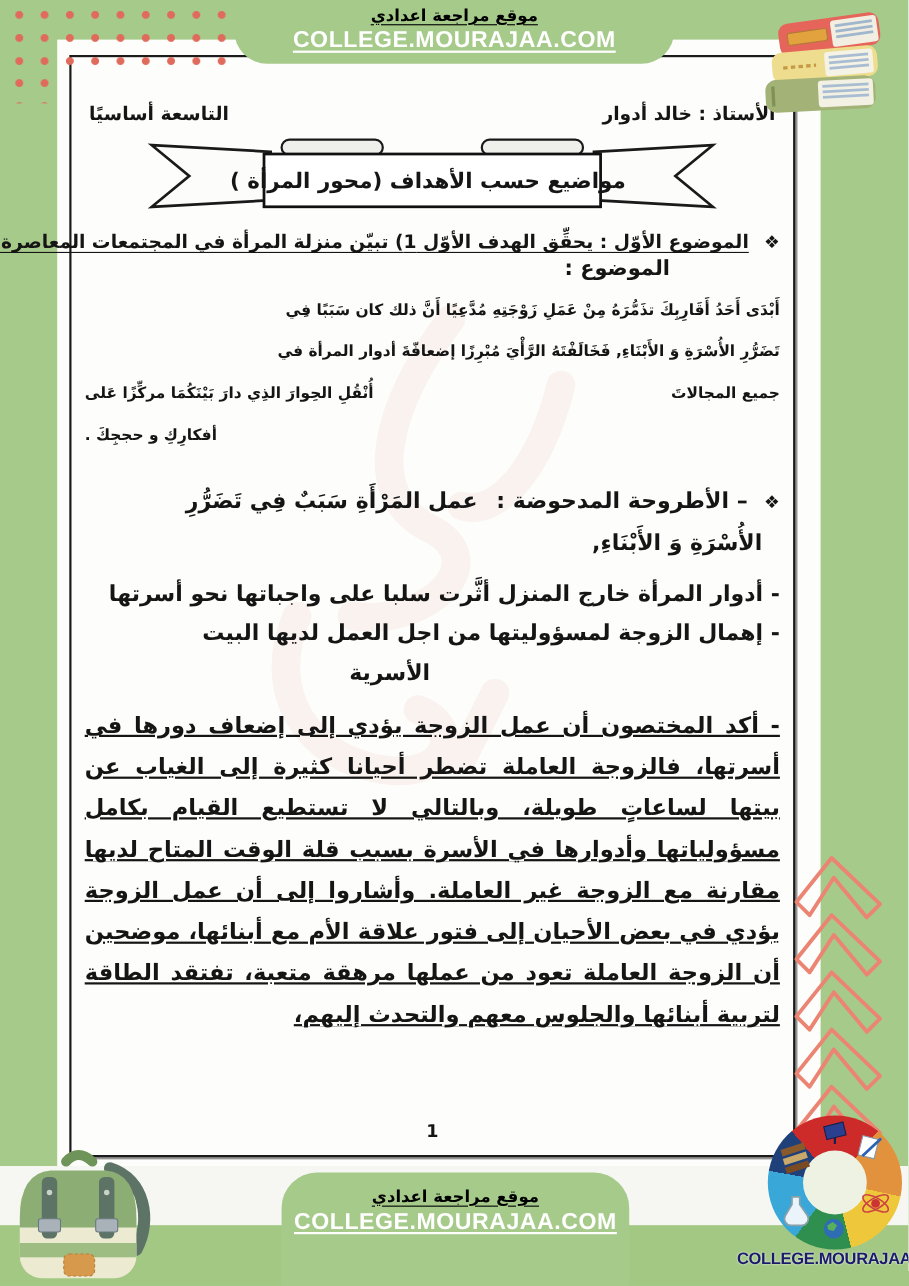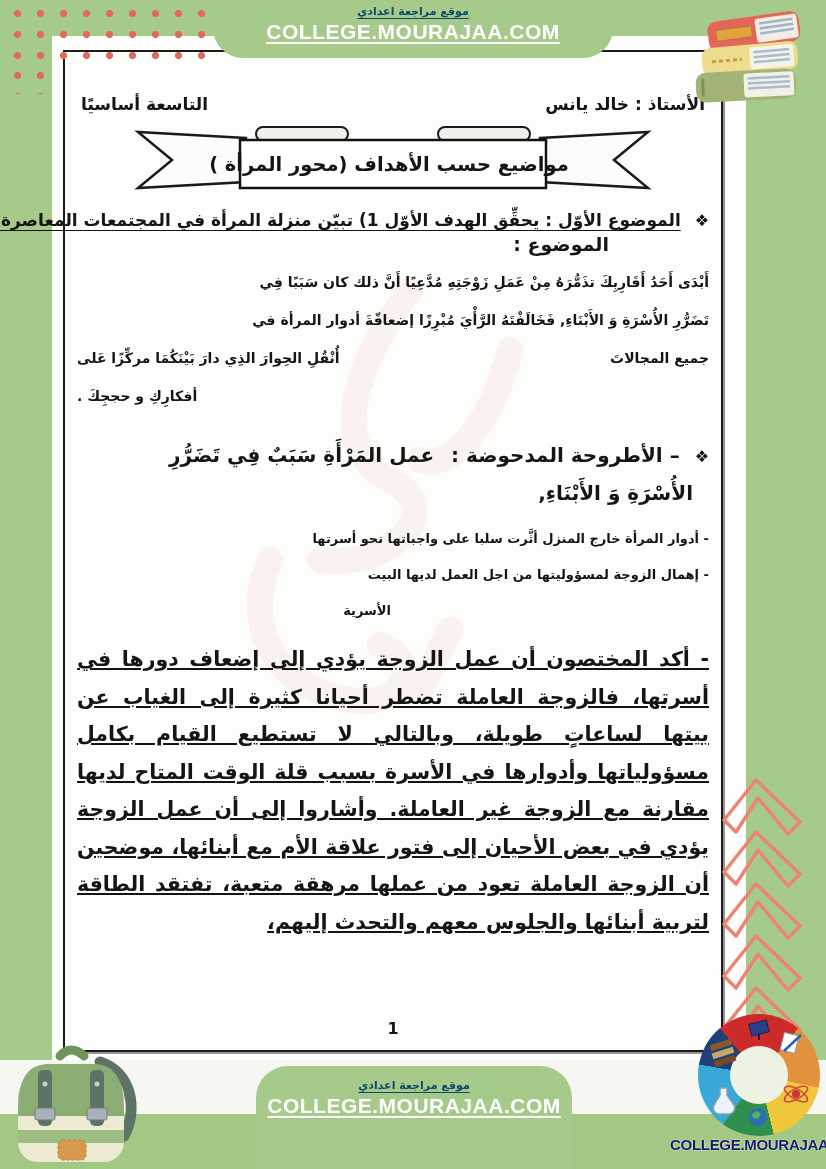--- a/index.html
+++ b/index.html
@@ -19,21 +19,21 @@
     background-image:radial-gradient(circle,#e06a5b 3.2px, rgba(0,0,0,0) 3.9px);
     background-size:23px 21px; background-position:6px 3px; }
   .dots.d1 { left:0; top:0;  width:214px; height:62px; }
   .dots.d2 { left:0; top:62px; width:58px; height:32px; }
 
   
   .header-pill { position:absolute; left:213px; top:0; width:400px; height:58px;
     background:#a6ca8a; border-radius:0 0 30px 30px; text-align:center; z-index:8; padding-top:5px; }
   .footer-pill { position:absolute; left:256px; top:1066px; width:316px; height:103px;
     background:#a6ca8a; border-radius:32px 32px 0 0; text-align:center; z-index:8; padding-top:13px; }
-  .site-ar { color:#0c4a6e; font-weight:bold; font-size:11px; text-decoration:underline;
+  .site-ar { color:#000000; font-weight:bold; font-size:15px; text-decoration:underline;
              text-underline-offset:3px; display:block; }
   .site-en { color:#ffffff; font-weight:bold; font-size:21px; letter-spacing:.5px;
              font-family:"Liberation Sans", sans-serif; text-decoration:underline;
              text-underline-offset:3px; display:block; margin-top:2px; }
 
   
   .frame { position:absolute; left:63px; top:50px; width:660px; height:1002px;
     border:2.5px solid #1b1b1b; box-shadow:3px 3px 0 -1px rgba(25,25,25,.45);
     z-index:4; direction:rtl; padding:0 12px; color:#151515; }
 
@@ -55,21 +55,21 @@
 
   .p1 { font-size:14px; font-weight:bold; line-height:38px; margin-top:8px; }
   .p1 .ln { white-space:nowrap; }
   .p1 .ln3 { display:flex; justify-content:space-between; }
   .p1 .ln4 { text-align:left; }
 
   .thesis { margin-top:22px; font-size:20px; font-weight:bold; line-height:36px; }
   .thesis .t1 .lbl { margin-left:10px; }
   .thesis .t2 { margin-right:16px; }
 
-  .args { font-size:13px; font-weight:bold; line-height:36px; margin-top:10px; }
+  .args { font-size:20px; font-weight:bold; line-height:36px; margin-top:10px; }
   .arg { white-space:nowrap; }
   .arg-cont { margin-right:318px; }
 
   .expert { font-size:20.5px; font-weight:bold; line-height:37.5px; margin-top:12px;
     text-align:justify; text-align-last:right;text-decoration:underline; }
 
   .page-num { position:absolute; bottom:12px; left:0; right:0; text-align:center;
     font-size:16px; font-weight:bold; }
 
   
@@ -111,21 +111,21 @@
       <path d="M320 60 C 260 140, 240 220, 300 250 C 360 280, 300 340, 230 330"></path>
       <path d="M420 120 C 400 200, 360 240, 330 230"></path>
       <path d="M180 330 C 150 400, 190 460, 260 470 C 320 478, 330 430, 290 415"></path>
       <path d="M360 400 l-30 60"></path>
     </g>
   </svg>
 
   <div class="frame">
 
     <div class="doc-head">
-      <span>الأستاذ : خالد يانس</span>
+      <span>الأستاذ : خالد أدوار</span>
       <span>التاسعة أساسيًا</span>
     </div>
 
     <div class="ribbon">
       <svg width="530" height="70" viewBox="0 0 530 70">
         <polygon points="118,14 10,8 44,36 10,64 118,58" fill="#fcfcfa" stroke="#1a1a1a" stroke-width="2.5"></polygon>
         <polygon points="412,14 520,8 486,36 520,64 412,58" fill="#fcfcfa" stroke="#1a1a1a" stroke-width="2.5"></polygon>
         <rect x="128" y="3" width="92" height="14" rx="7" fill="#efefeb" stroke="#1a1a1a" stroke-width="2"></rect>
         <rect x="310" y="3" width="92" height="14" rx="7" fill="#efefeb" stroke="#1a1a1a" stroke-width="2"></rect>
         <rect x="112" y="16" width="306" height="48" fill="#ffffff" stroke="#111" stroke-width="2.5"></rect>

